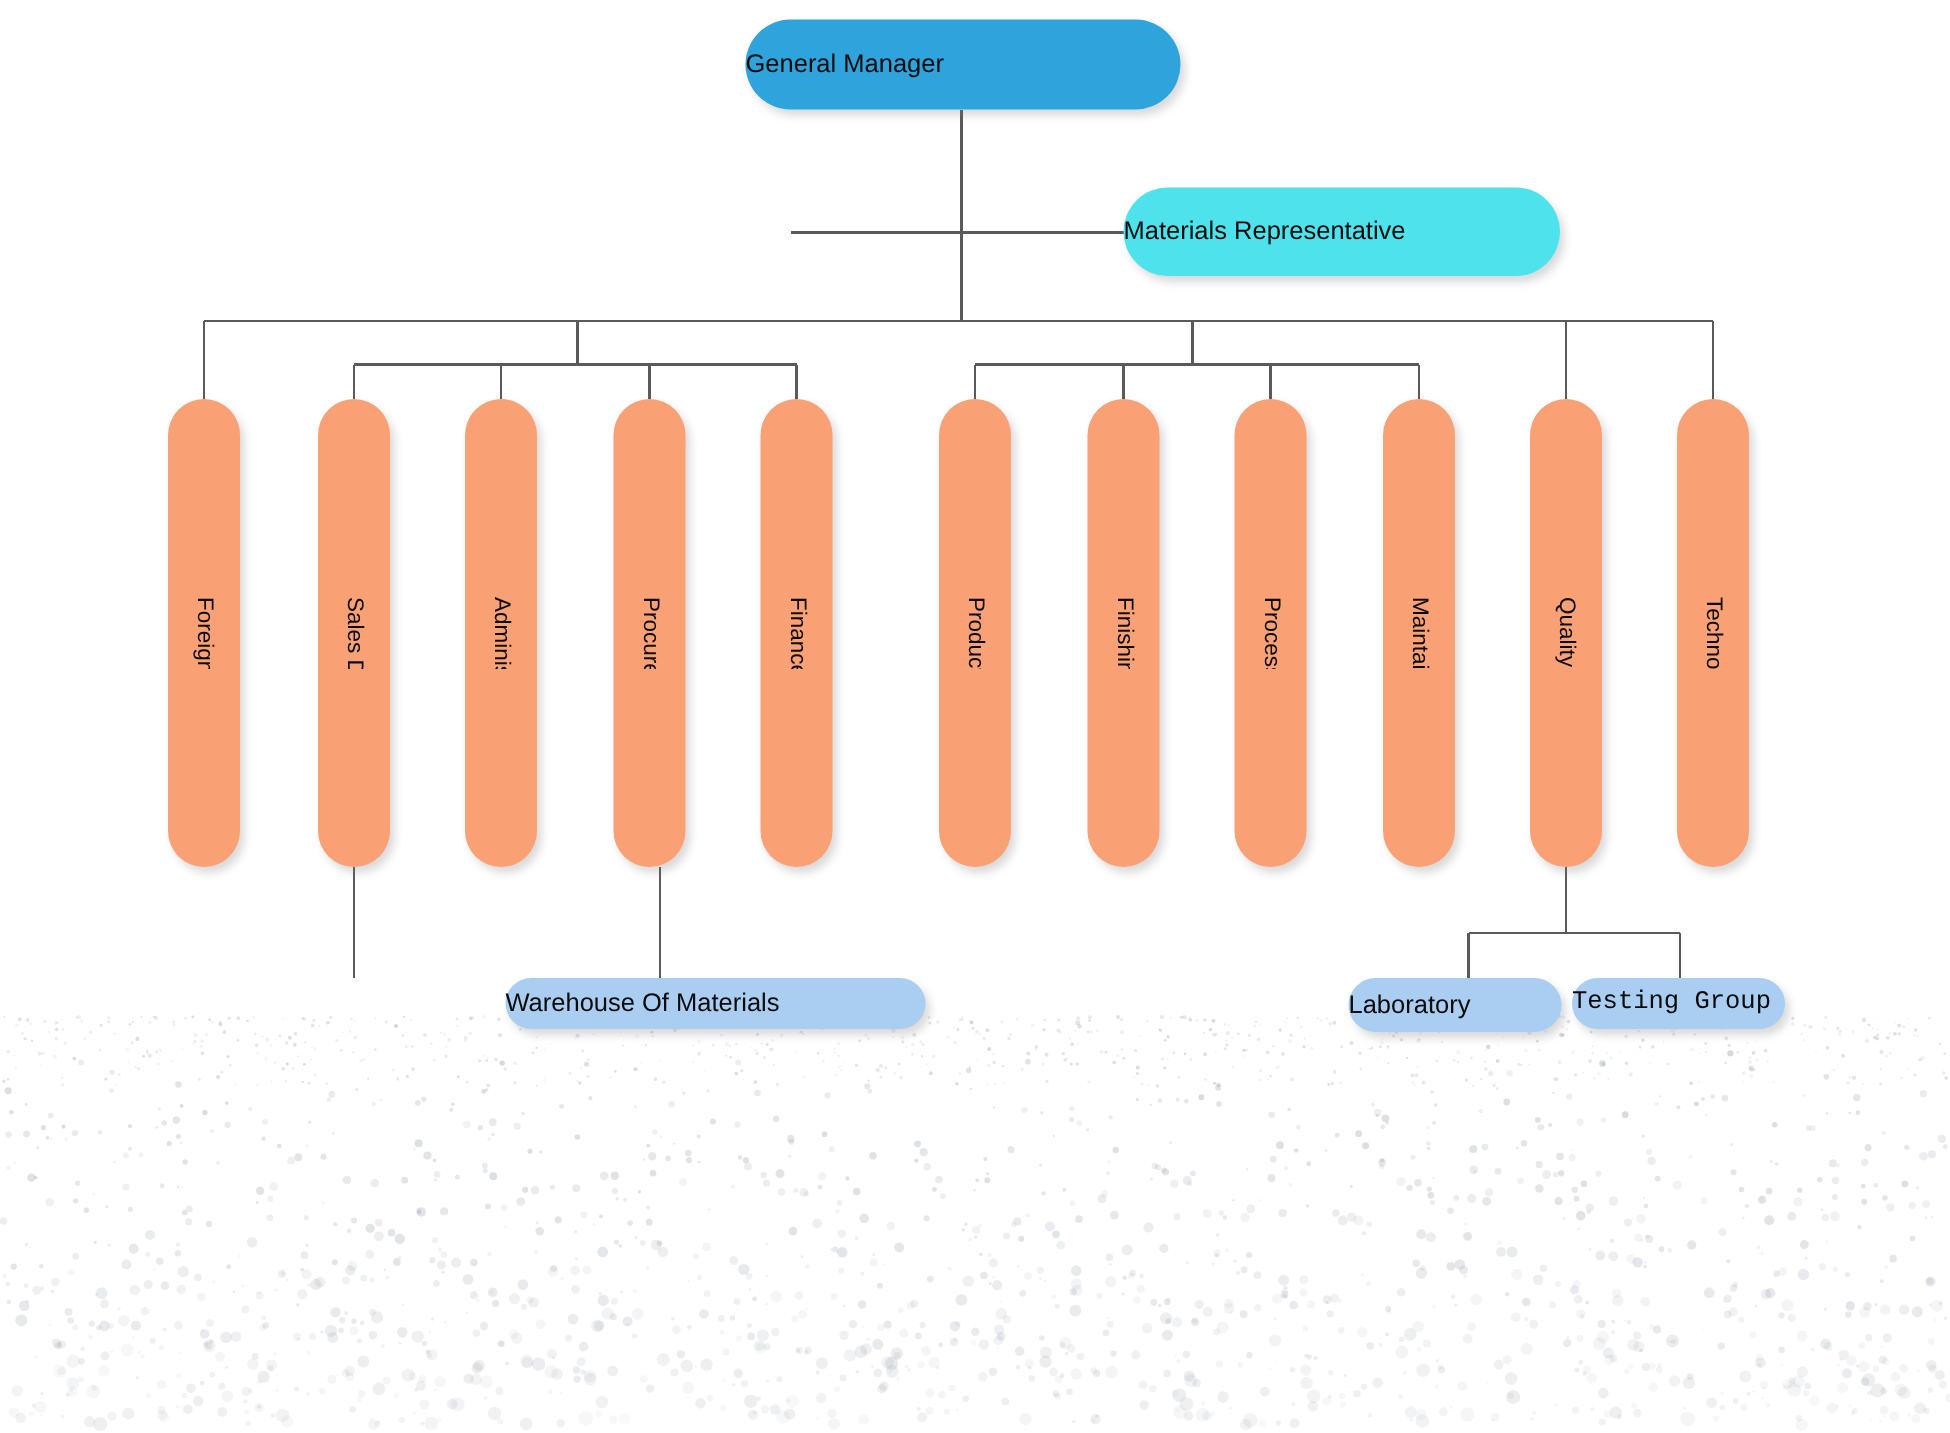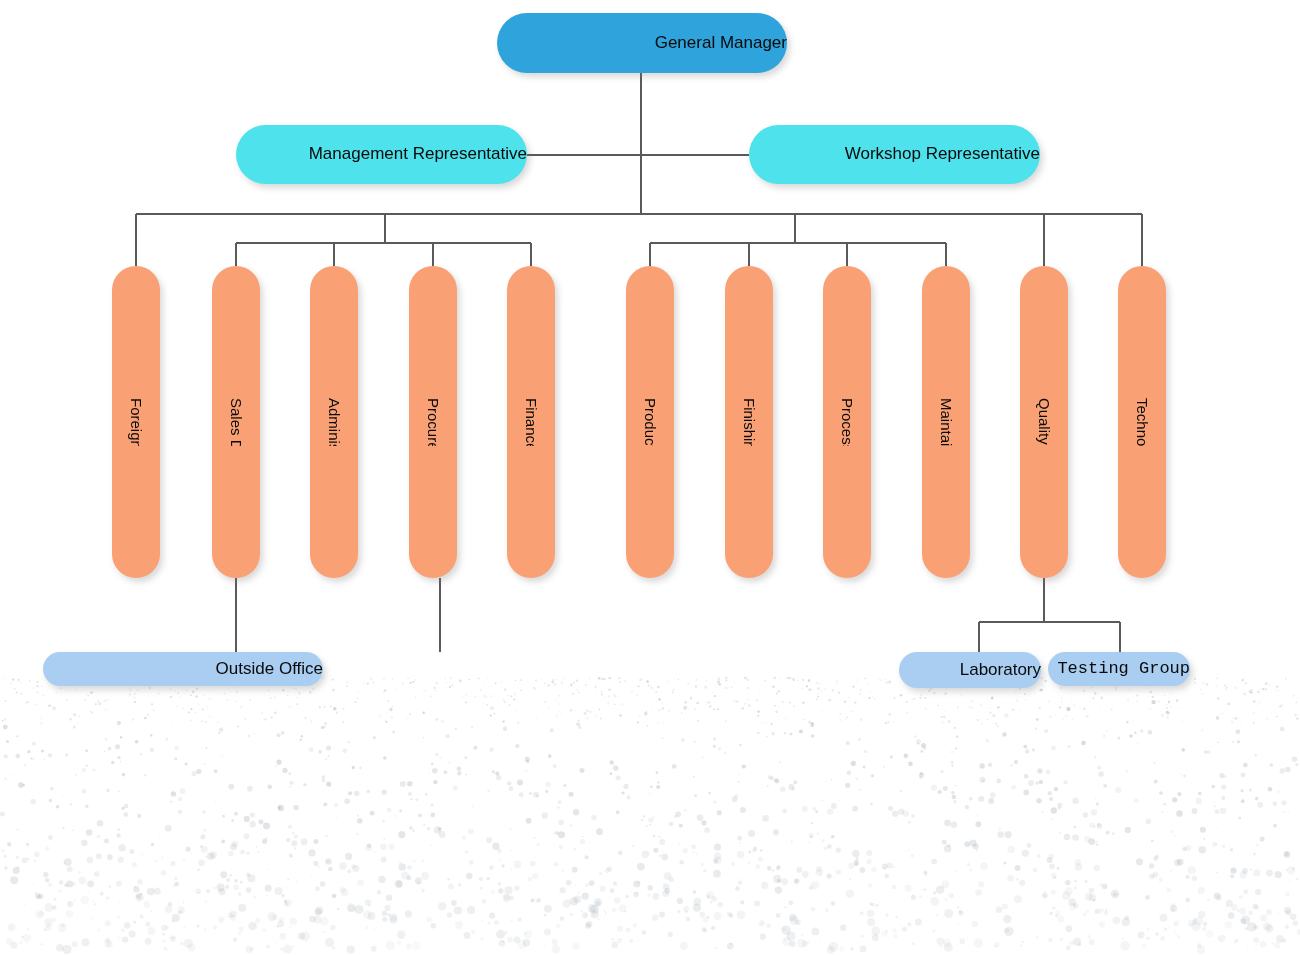--- a/index.html
+++ b/index.html
@@ -16,21 +16,21 @@
   
   #speckles{position:absolute;left:0;top:0;width:1300px;height:955px;z-index:0;pointer-events:none;}
 
   
   #wires{position:absolute;left:0;top:0;width:1300px;height:955px;z-index:1;pointer-events:none;}
 
   
   .node{
     position:absolute;z-index:2;
     box-sizing:border-box;
-    display:flex;align-items:center;justify-content:flex-end;
+    display:flex;align-items:center;justify-content:flex-start;
     color:#0a0a0a;
     text-align:center;
     box-shadow:3px 4px 6px rgba(120,120,120,.28);
     border-radius:999px;
   }
   .node span{display:block;white-space:nowrap;line-height:1.1;}
 
   .n-root{background:#2ea3dc;font-size:17px;}
   .n-rep{background:#4ee2ec;font-size:17px;}
   .n-dept{background:#f9a074;font-size:15px;}
@@ -2234,25 +2234,22 @@
       <line x1="979" y1="622" x2="1120" y2="622"></line>
       <line x1="979" y1="622" x2="979" y2="652"></line>
       <line x1="1120" y1="622" x2="1120" y2="652"></line>
     </g>
   </svg>
 
   <div class="node n-root" style="left:497px;top:13px;width:290px;height:60px;">
     <span>General Manager</span>
   </div>
 
-  <div class="node n-rep" style="left:236px;top:125px;width:291px;height:59px;">
-    <span>Management Representative</span>
-  </div>
   <div class="node n-rep" style="left:749px;top:125px;width:291px;height:59px;">
-    <span>Workshop Representative</span>
+    <span>Materials Representative</span>
   </div>
 
   <div class="node n-dept" style="left:112px;top:266px;width:48px;height:312px;">
     <span style="width: 286px; height: 48px; line-height: 48px; text-align: center; overflow: hidden;">Foreign Trade Department</span>
   </div>
   <div class="node n-dept" style="left:212px;top:266px;width:48px;height:312px;">
     <span style="width: 286px; height: 48px; line-height: 48px; text-align: center; overflow: hidden;">Sales Department</span>
   </div>
   <div class="node n-dept" style="left:310px;top:266px;width:48px;height:312px;">
     <span style="width: 286px; height: 48px; line-height: 48px; text-align: center; overflow: hidden;">Administration Department</span>
@@ -2275,22 +2272,22 @@
   <div class="node n-dept" style="left:922px;top:266px;width:48px;height:312px;">
     <span style="width: 286px; height: 48px; line-height: 48px; text-align: center; overflow: hidden;">Maintaining Workshop</span>
   </div>
   <div class="node n-dept" style="left:1020px;top:266px;width:48px;height:312px;">
     <span style="width: 286px; height: 48px; line-height: 48px; text-align: center; overflow: hidden;">Quality Control Department</span>
   </div>
   <div class="node n-dept" style="left:1118px;top:266px;width:48px;height:312px;">
     <span style="width: 286px; height: 48px; line-height: 48px; text-align: center; overflow: hidden;">Technology Department</span>
   </div>
 
-  <div class="node n-sub" style="left:43px;top:652px;width:280px;height:34px;">
-    <span>Outside Office</span>
+  <div class="node n-sub" style="left:337px;top:652px;width:280px;height:34px;">
+    <span>Warehouse Of Materials</span>
   </div>
   <div class="node n-sub" style="left:899px;top:652px;width:142px;height:36px;">
     <span>Laboratory</span>
   </div>
   <div class="node n-sub" style="left:1048px;top:652px;width:142px;height:34px;font-family:Liberation Mono, monospace;">
     <span>Testing Group</span>
   </div>
 
 </div>
 

